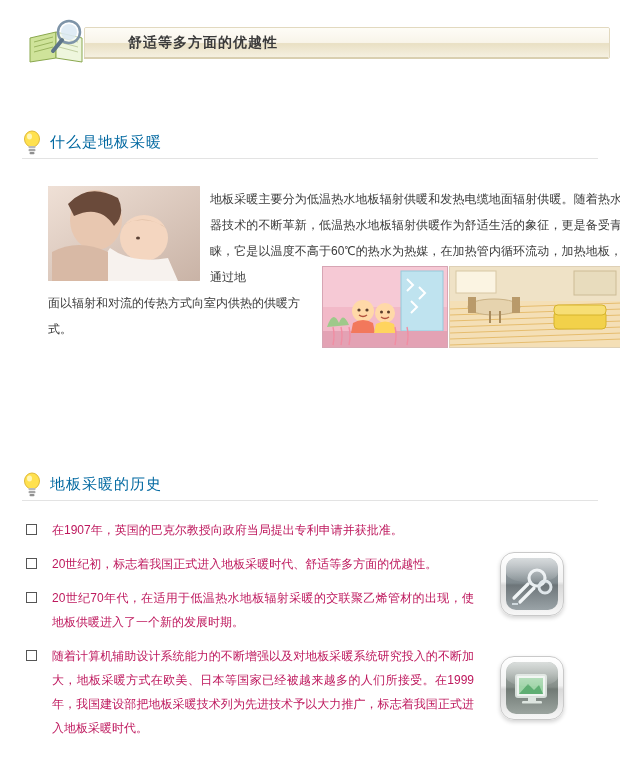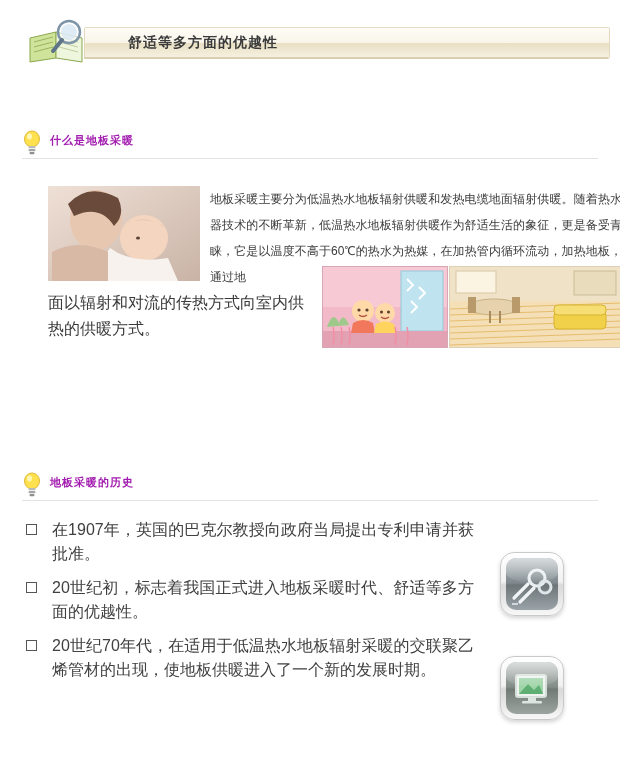--- a/index.html
+++ b/index.html
@@ -79,23 +79,23 @@
     position: absolute;
     left: 22px;
     top: 0px;
     width: 20px;
     height: 26px;
   }
   .sec-title {
     position: absolute;
     left: 50px;
     top: 3px;
-    font-size: 11px;
-    font-weight: bold;
-    color: #a21caf;
+    font-size: 15px;
+    font-weight: normal;
+    color: #0369a1;
     letter-spacing: 1px;
   }
   .sec-rule {
     position: absolute;
     left: 22px;
     top: 28px;
     width: 576px;
     height: 1px;
     background: #e3e3e3;
   }
@@ -143,42 +143,42 @@
     font-size: 12px;
     line-height: 26px;
     color: #3a3a3a;
     text-align: justify;
   }
   .s1-para2 {
     position: absolute;
     left: 24px;
     top: 122px;
     width: 260px;
-    font-size: 16px;
+    font-size: 12px;
     line-height: 26px;
     color: #3a3a3a;
   }
 
   
   #section-2 { top: 472px; }
   #section-2 .body { position: absolute; left: 0; top: 38px; width: 620px; }
 
   .bullet-list {
     position: absolute;
     left: 24px;
     top: 8px;
     width: 450px;
   }
   .bullet-item {
     position: relative;
     padding-left: 28px;
     margin-bottom: 10px;
-    font-size: 16px;
+    font-size: 12px;
     line-height: 24px;
-    color: #404040;
+    color: #be185d;
     text-align: justify;
   }
   .bullet-box {
     position: absolute;
     left: 2px;
     top: 6px;
     width: 9px;
     height: 9px;
     border: 1px solid #555;
     background: #ffffff;
@@ -353,20 +353,24 @@
         <span>在1907年，英国的巴克尔教授向政府当局提出专利申请并获批准。</span>
       </div>
       <div class="bullet-item">
         <span class="bullet-box"></span>
         <span>20世纪初，标志着我国正式进入地板采暖时代、舒适等多方面的优越性。</span>
       </div>
       <div class="bullet-item">
         <span class="bullet-box"></span>
         <span>20世纪70年代，在适用于低温热水地板辐射采暖的交联聚乙烯管材的出现，使地板供暖进入了一个新的发展时期。</span>
       </div>
+      <div class="bullet-item">
+        <span class="bullet-box"></span>
+        <span>随着计算机辅助设计系统能力的不断增强以及对地板采暖系统研究投入的不断加大，地板采暖方式在欧美、日本等国家已经被越来越多的人们所接受。在1999年，我国建设部把地板采暖技术列为先进技术予以大力推广，标志着我国正式进入地板采暖时代。</span>
+      </div>
     </div>
   </div>
 </div>
 
 <div class="glossy-btn" id="btn-pipes">
   <div class="glossy-inner">
     <svg viewBox="0 0 52 52" width="52" height="52">
       <g stroke="#f0f4f6" stroke-width="3.2" fill="none" stroke-linecap="round">
         <path d="M8 40 L22 26"></path>
         <path d="M14 44 L28 30"></path>

